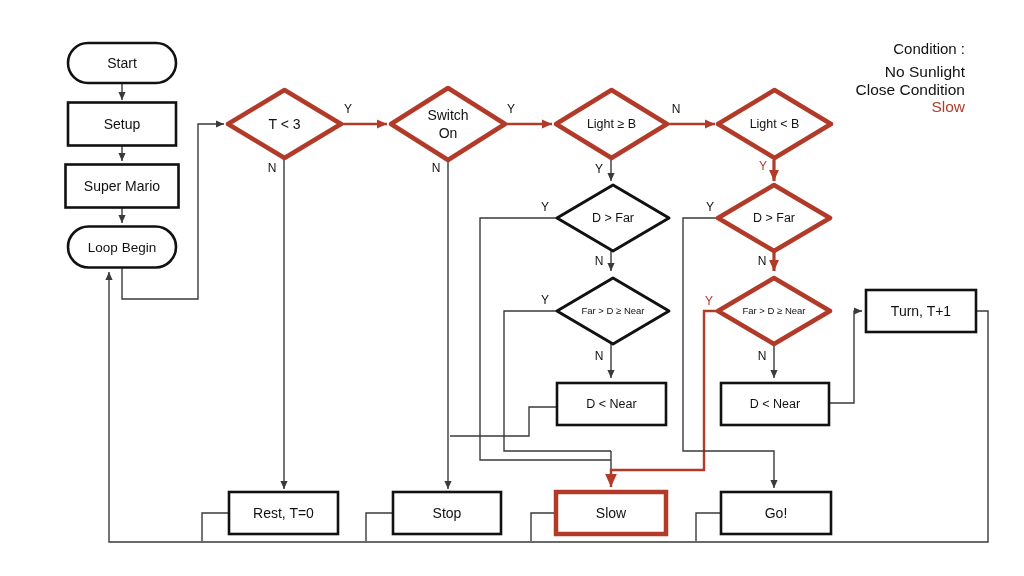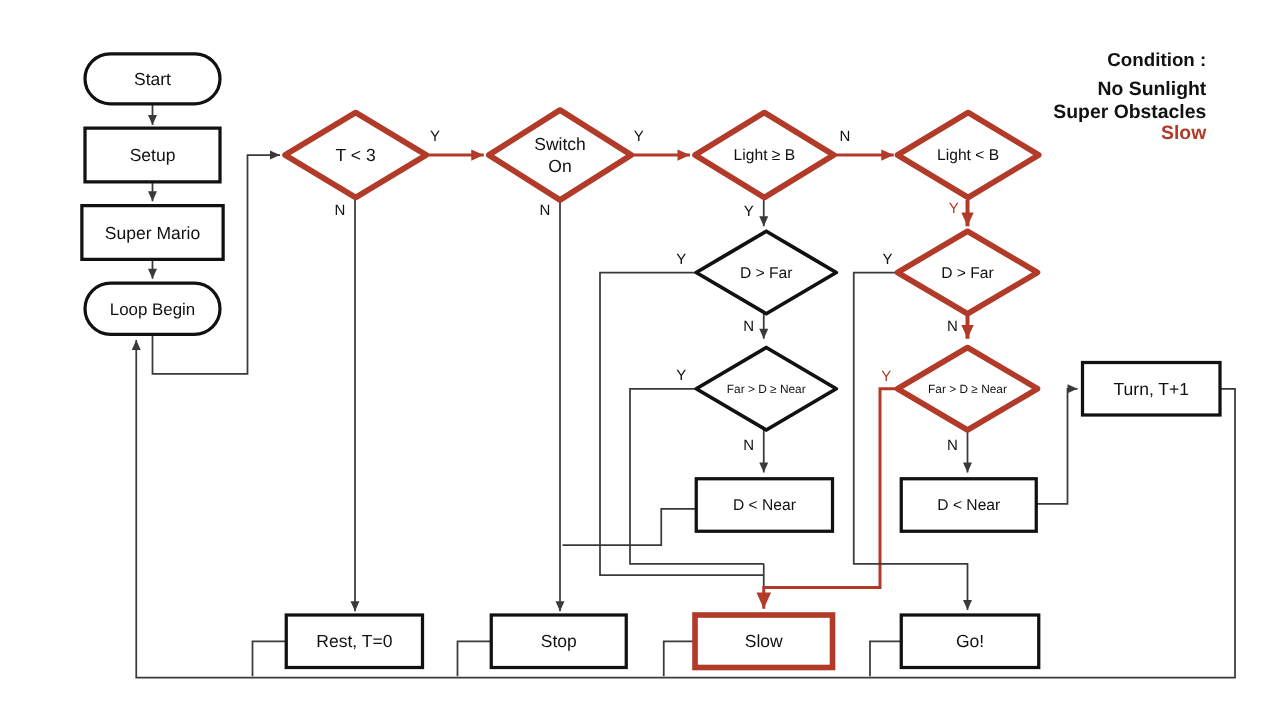--- a/index.html
+++ b/index.html
@@ -5,22 +5,22 @@
   html,body{margin:0;padding:0;}
   body{
     width:1024px;height:576px;background:#ffffff;position:relative;
     font-family:"Liberation Sans", sans-serif;overflow:hidden;
   }
   #stage{position:absolute;inset:0;margin-left:21px;}
   svg{position:absolute;left:0;top:0;}
   .legend{
     position:absolute;top:40px;right:59px;text-align:right;color:#111;
   }
-  .legend-title{font-size:15px;font-weight:700;margin-bottom:6px;}
-  .legend-item{font-size:15.5px;font-weight:700;line-height:17.5px;}
+  .legend-title{font-size:15px;font-weight:400;margin-bottom:6px;}
+  .legend-item{font-size:15.5px;font-weight:400;line-height:17.5px;}
 </style>
 </head>
 <body>
 
 <div id="stage">
   <svg id="fc" width="1024" height="576" viewBox="0 0 1024 576">
       <polyline points="101,83 101,100" fill="none" stroke="#3a3a3a" stroke-width="1.4"></polyline>
       <polygon points="101,100 97.4,92 104.6,92" fill="#3a3a3a"></polygon>
       <polyline points="101,146 101,161" fill="none" stroke="#3a3a3a" stroke-width="1.4"></polyline>
       <polygon points="101,161 97.4,153 104.6,153" fill="#3a3a3a"></polygon>
@@ -117,16 +117,16 @@
       <text x="578" y="360" text-anchor="middle" fill="#111111" font-size="12" font-family="&quot;Liberation Sans&quot;, sans-serif">N</text>
       <text x="689" y="211" text-anchor="middle" fill="#111111" font-size="12" font-family="&quot;Liberation Sans&quot;, sans-serif">Y</text>
       <text x="741" y="265" text-anchor="middle" fill="#111111" font-size="12" font-family="&quot;Liberation Sans&quot;, sans-serif">N</text>
       <text x="688" y="305" text-anchor="middle" fill="#b23a28" font-size="12" font-family="&quot;Liberation Sans&quot;, sans-serif">Y</text>
       <text x="741" y="360" text-anchor="middle" fill="#111111" font-size="12" font-family="&quot;Liberation Sans&quot;, sans-serif">N</text>
     </svg>
 
   <div class="legend">
     <div class="legend-title">Condition :</div>
     <div class="legend-item">No Sunlight</div>
-    <div class="legend-item">Super Obstacles</div>
+    <div class="legend-item">Close Condition</div>
     <div class="legend-item" style="color: rgb(178, 58, 40);">Slow</div>
   </div>
 </div>
 
 </body></html>

